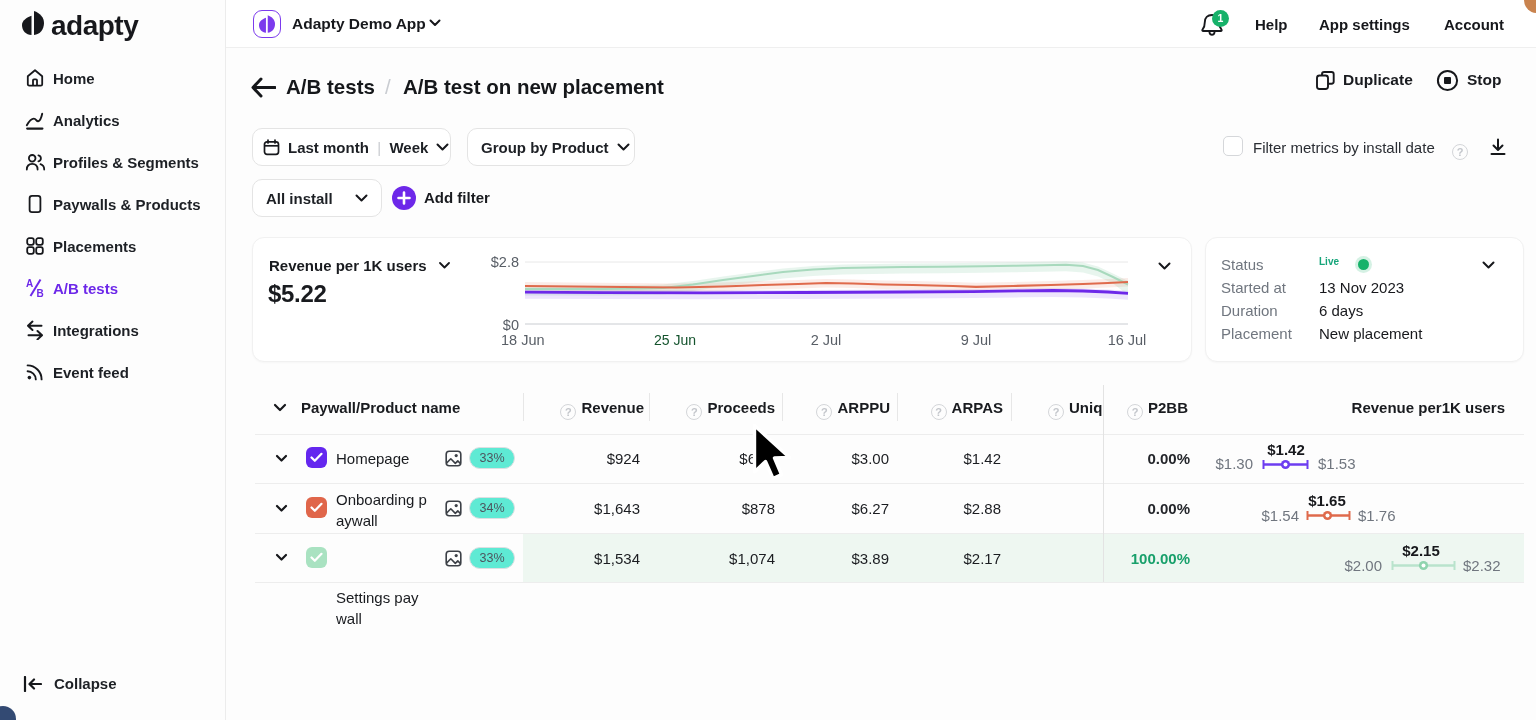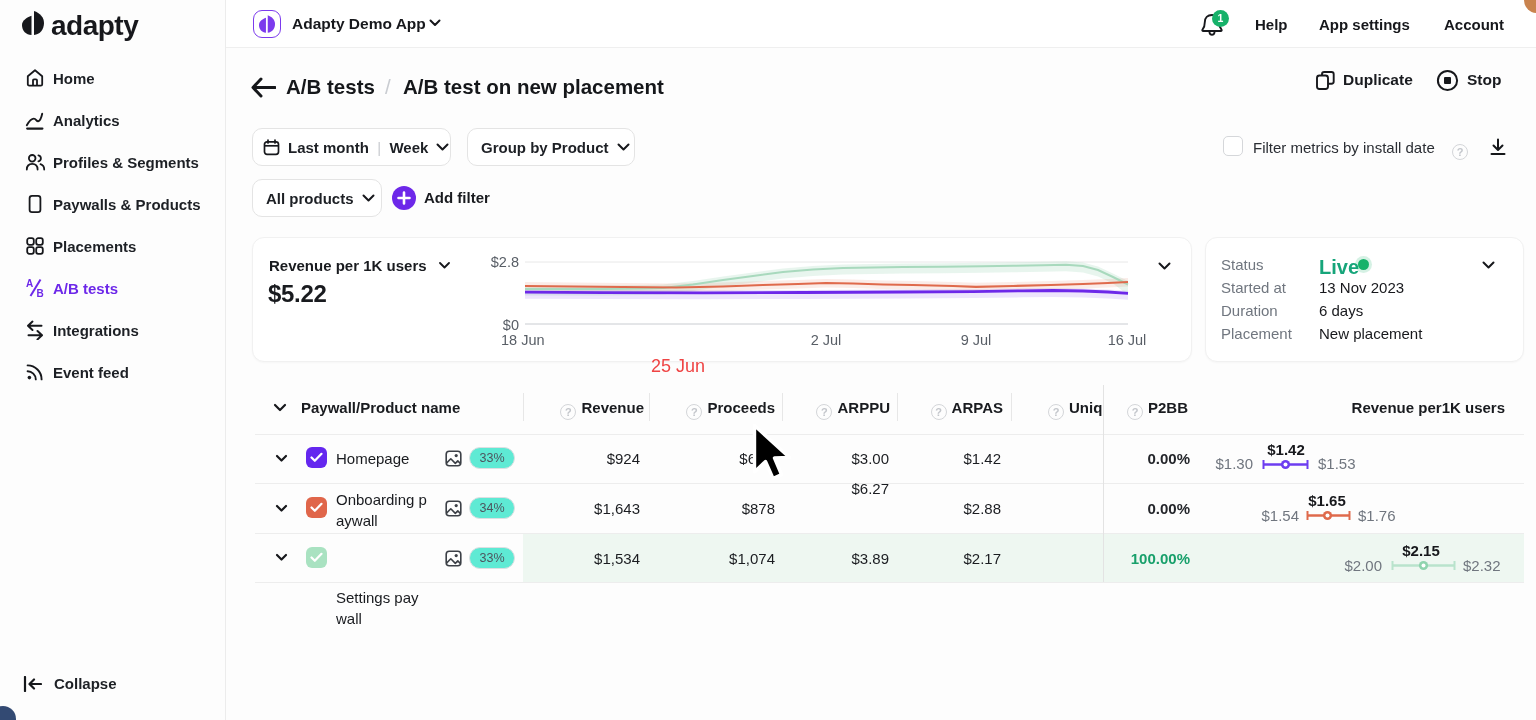--- a/index.html
+++ b/index.html
@@ -163,21 +163,21 @@
       <path d="M1.5 1.5 L6.5 6.5 L11.5 1.5" fill="none" stroke="#17181c" stroke-width="2" stroke-linecap="round" stroke-linejoin="round"></path>
     </svg>
 </div>
 <div class="btnrow" style="left:467px;top:128px;width:168px;padding:0 13px;justify-content:space-between;">
     <span>Group by Product</span>
     <svg width="13" height="8" viewBox="0 0 13 8" style="flex:none;">
       <path d="M1.5 1.5 L6.5 6.5 L11.5 1.5" fill="none" stroke="#17181c" stroke-width="2" stroke-linecap="round" stroke-linejoin="round"></path>
     </svg>
   </div>
 <div class="btnrow" style="left:252px;top:179px;width:130px;padding:0 13px;justify-content:space-between;">
-    <span>All products</span>
+    <span>All install</span>
     <svg width="13" height="8" viewBox="0 0 13 8" style="flex:none;">
       <path d="M1.5 1.5 L6.5 6.5 L11.5 1.5" fill="none" stroke="#17181c" stroke-width="2" stroke-linecap="round" stroke-linejoin="round"></path>
     </svg>
   </div>
 <div class="abs" style="left:392px;top:186px;width:24px;height:24px;border-radius:50%;background:#6d28e9;"></div>
 <svg class="abs" style="left:392px;top:186px;" width="24" height="24" viewBox="0 0 24 24">
     <path d="M12 6.5 L12 17.5 M6.5 12 L17.5 12" stroke="#fff" stroke-width="2.6" stroke-linecap="round"></path>
   </svg>
 <div class="abs" style="left:424px;top:189px;font-size:15px;font-weight:600;text-align:center;">Add filter</div>
 
@@ -201,32 +201,32 @@
     <line x1="272" y1="24" x2="875" y2="24" stroke="#e8e8e8" stroke-width="1"></line>
     <line x1="272" y1="86" x2="875" y2="86" stroke="#c9ccd1" stroke-width="1"></line>
     <path d="M272 47.5 L310 47.5 L350 47.5 L390 47.0 L410 46.5 L440 43.0 L470 38.5 L500 34.5 L530 30.5 L560 28.0 L590 26.5 L620 26.0 L650 25.5 L690 25.3 L730 24.8 L760 24.3 L790 23.7 L813 23.3 L830 24.5 L845 28.5 L860 35.5 L875 43.0 L875 57.0 L860 45.5 L845 38.5 L830 34.5 L813 33.3 L790 33.7 L760 34.3 L730 34.8 L690 35.3 L650 35.5 L620 36.0 L590 36.5 L560 38.0 L530 40.5 L500 44.5 L470 48.5 L440 53.0 L410 56.5 L390 57.0 L350 57.5 L310 57.5 L272 57.5 Z" fill="#abdcc1" opacity="0.28"></path>
     <path d="M272 44 L320 44.5 L370 45 L423 45.5 L470 44.5 L510 43 L545 42 L573 41 L600 41.5 L630 42.5 L660 43 L700 44 L723 44.8 L760 44 L798 43 L830 42 L855 41 L875 40 L875 48.5 L855 49.5 L830 50.5 L798 51.5 L760 52.5 L723 53.3 L700 52.5 L660 51.5 L630 51.0 L600 50.0 L573 49.5 L545 50.5 L510 51.5 L470 53.0 L423 54.0 L370 53.5 L320 53.0 L272 52.5 Z" fill="#e06a4c" opacity="0.13"></path>
     <path d="M272 51.7 L350 52.1 L450 52.3 L550 52.0 L650 51.5 L720 51.1 L770 50.3 L800 50.0 L830 50.5 L855 51.5 L875 52.8 L875 61.8 L855 60.5 L830 59.5 L800 59.0 L770 59.3 L720 60.1 L650 60.5 L550 61.0 L450 61.3 L350 61.1 L272 60.7 Z" fill="#6d28e9" opacity="0.12"></path>
     <path d="M272 51 L310 51 L350 51 L390 50.5 L410 50 L440 46.5 L470 42 L500 38 L530 34 L560 31.5 L590 30 L620 29.5 L650 29 L690 28.8 L730 28.3 L760 27.8 L790 27.2 L813 26.8 L830 28 L845 32 L860 39 L875 46.5" fill="none" stroke="#a8d9bd" stroke-width="2"></path>
     <path d="M272 48 L320 48.5 L370 49 L423 49.5 L470 48.5 L510 47 L545 46 L573 45 L600 45.5 L630 46.5 L660 47 L700 48 L723 48.8 L760 48 L798 47 L830 46 L855 45 L875 44" fill="none" stroke="#df6a4c" stroke-width="2.2"></path>
     <path d="M272 54.2 L350 54.6 L450 54.8 L550 54.5 L650 54 L720 53.6 L770 52.8 L800 52.5 L830 53 L855 54 L875 55.3" fill="none" stroke="#6d28e9" stroke-width="2.8"></path>
   </svg>
   <div class="abs" style="left:248px;top:94px;width:48px;font-size:14.5px;color:#585e66;text-align:left;white-space:nowrap;">18 Jun</div>
-  <div class="abs" style="left:398px;top:94px;width:48px;font-size:18px;color:#ef4444;text-align:center;white-space:nowrap;margin-top:24px;">25 Jun</div>
+  <div class="abs" style="left:398px;top:94px;width:48px;font-size:14px;color:#14532d;text-align:center;white-space:nowrap;">25 Jun</div>
   <div class="abs" style="left:555px;top:94px;width:36px;font-size:14.5px;color:#585e66;text-align:center;">2 Jul</div>
   <div class="abs" style="left:705px;top:94px;width:36px;font-size:14.5px;color:#585e66;text-align:center;">9 Jul</div>
   <div class="abs" style="left:850px;top:94px;width:48px;font-size:14.5px;color:#585e66;text-align:center;white-space:nowrap;">16 Jul</div>
   <svg class="abs" style="left:905px;top:24px;" width="13" height="8" viewBox="0 0 13 8">
       <path d="M1.5 1.5 L6.5 6.5 L11.5 1.5" fill="none" stroke="#17181c" stroke-width="2" stroke-linecap="round" stroke-linejoin="round"></path>
     </svg>
 </div>
 
 <div class="card" id="statuscard" style="left:1205px;width:319px;height:125px;">
   <div class="abs slab" style="left:15px;top:18px;">Status</div>
-  <div class="abs" style="left:113px;top:18px;font-size:20px;font-weight:600;color:#16a57a;">Live</div>
+  <div class="abs" style="left:113px;top:18px;font-size:10px;font-weight:600;color:#16a57a;">Live</div>
   <div class="abs" style="left:152px;top:21px;width:11px;height:11px;border-radius:50%;background:#17b26a;box-shadow:0 0 0 3px rgba(23,178,106,0.18);"></div>
   <svg class="abs" style="left:276px;top:23px;" width="13" height="8" viewBox="0 0 13 8">
       <path d="M1.5 1.5 L6.5 6.5 L11.5 1.5" fill="none" stroke="#17181c" stroke-width="2" stroke-linecap="round" stroke-linejoin="round"></path>
     </svg>
   <div class="abs slab" style="left:15px;top:41px;">Started at</div>
   <div class="abs sval" style="left:113px;top:41px;">13 Nov 2023</div>
   <div class="abs slab" style="left:15px;top:64px;">Duration</div>
   <div class="abs sval" style="left:113px;top:64px;">6 days</div>
   <div class="abs slab" style="left:15px;top:87px;">Placement</div>
   <div class="abs sval" style="left:113px;top:87px;">New placement</div>
@@ -310,21 +310,21 @@
           <rect x="1.2" y="1.2" width="14.6" height="14.6" rx="3"></rect>
         </clipPath>
       </defs>
       <rect x="1.2" y="1.2" width="14.6" height="14.6" rx="3" fill="none" stroke="#3c4047" stroke-width="1.6"></rect>
       <circle cx="11.2" cy="5.6" r="1.6" fill="#3c4047"></circle>
       <path d="M1.2 13.5 L5.8 8.8 L10.3 13.4 L12.8 10.9 L15.8 13.9" fill="none" stroke="#3c4047" stroke-width="1.6" stroke-linejoin="round" clip-path="url(#imclipb)"></path>
     </svg>
   <div class="pill" style="left:469px;top:497px;">34%</div>
   <div class="cellR" style="left:520px;top:500px;width:120px;">$1,643</div>
   <div class="cellR" style="left:650px;top:500px;width:125px;">$878</div>
-  <div class="cellR" style="left:765px;top:480px;width:124px;">$6.27</div>
+  <div class="cellR" style="left:765px;top:500px;width:124px;">$6.27</div>
   <div class="cellR" style="left:878px;top:500px;width:123px;">$2.88</div>
   <div class="cellR" style="left:1060px;top:500px;width:130px;font-weight:600;color:#24262b;">0.00%</div>
   <div class="iv-lab" style="left:1226px;top:507px;width:73px;text-align:right;">$1.54</div>
   <svg class="abs" style="left:1305px;top:509px;" width="47" height="13" viewBox="0 0 47 13">
       <line x1="2.5" y1="2" x2="2.5" y2="11" stroke="#df6a4c" stroke-width="2"></line>
       <line x1="44.5" y1="2" x2="44.5" y2="11" stroke="#df6a4c" stroke-width="2"></line>
       <line x1="2.5" y1="6.5" x2="44.5" y2="6.5" stroke="#df6a4c" stroke-width="2.4"></line>
       <circle cx="22.5" cy="6.5" r="4.6" fill="#df6a4c"></circle>
       <circle cx="22.5" cy="6.5" r="2" fill="#fff"></circle>
     </svg>

